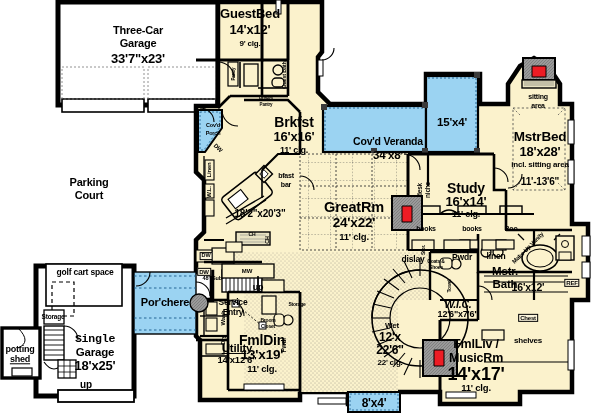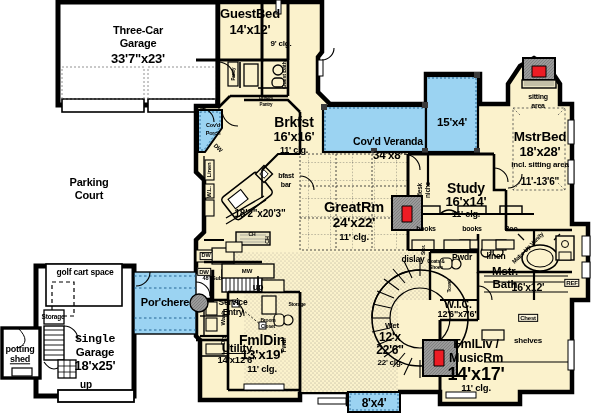--- a/index.html
+++ b/index.html
@@ -413,21 +413,21 @@
 
 <div class="lbl r" style="left:138px;top:31px;">Three-Car</div>
 <div class="lbl r" style="left:138px;top:44px;">Garage</div>
 <div class="lbl big" style="left:138px;top:59px;">33'7"x23'</div>
 
 <div class="lbl r" style="left:89px;top:183px;">Parking</div>
 <div class="lbl r" style="left:89px;top:196px;">Court</div>
 
 <div class="lbl" style="left:250px;top:14px;font-size:13px;">GuestBed</div>
 <div class="lbl" style="left:250px;top:30px;font-size:13px;">14'x12'</div>
-<div class="lbl c" style="left:250px;top:44px;margin-left:31px;">9' clg.</div>
+<div class="lbl c" style="left:250px;top:44px;">9' clg.</div>
 <div class="lbl xs vert" style="left:285px;top:75px;">Guest Bath</div>
 <div class="lbl t vert" style="left:234px;top:74px;">Pantry</div>
 <div class="lbl t" style="left:266px;top:99px;">Butlers</div>
 <div class="lbl t" style="left:266px;top:105px;">Pantry</div>
 
 <div class="lbl" style="left:294px;top:122px;font-size:14px;">Brkfst</div>
 <div class="lbl" style="left:294px;top:137px;font-size:13px;">16'x16'</div>
 <div class="lbl c" style="left:294px;top:151px;font-size:9px;">11' clg.</div>
 
 <div class="lbl s" style="left:286px;top:176px;">bfast</div>
@@ -496,21 +496,21 @@
 <div class="lbl s" style="left:462px;top:257px;font-size:8.5px;">Pwdr</div>
 <div class="lbl s" style="left:413px;top:259px;font-size:8.5px;">dislay</div>
 
 <div class="lbl s" style="left:496px;top:256px;font-size:8.5px;">linen</div>
 <div class="lbl t rot45" style="left:528px;top:248px;font-size:6px;">Make-Up Vanity</div>
 
 <div class="lbl" style="left:528px;top:288px;font-size:10.5px;">16'x12'</div>
 <div class="lbl t boxed" style="left:528px;top:318px;font-size:6px;">Chest</div>
 <div class="lbl s" style="left:528px;top:341px;font-size:8px;">shelves</div>
 
-<div class="lbl" style="left:458px;top:305px;font-size:10.5px;">W.I.C.</div>
+<div class="lbl" style="left:458px;top:305px;font-size:10.5px;font-style:italic;">W.I.C.</div>
 <div class="lbl" style="left:458px;top:315px;font-size:9px;">12'6"x7'6"</div>
 
 <div class="lbl" style="left:374px;top:403px;font-size:12px;">8'x4'</div>
 
 <div class="lbl" style="left:165px;top:303px;font-size:11px;">Por'chere</div>
 
 <div class="lbl" style="left:95px;top:339px;font-size:11.5px;font-family:Liberation Mono, monospace;">Single</div>
 <div class="lbl" style="left:95px;top:352px;font-size:11.5px;">Garage</div>
 <div class="lbl" style="left:95px;top:366px;font-size:13px;">18'x25'</div>
 <div class="lbl s" style="left:86px;top:385px;font-size:10px;">up</div>

